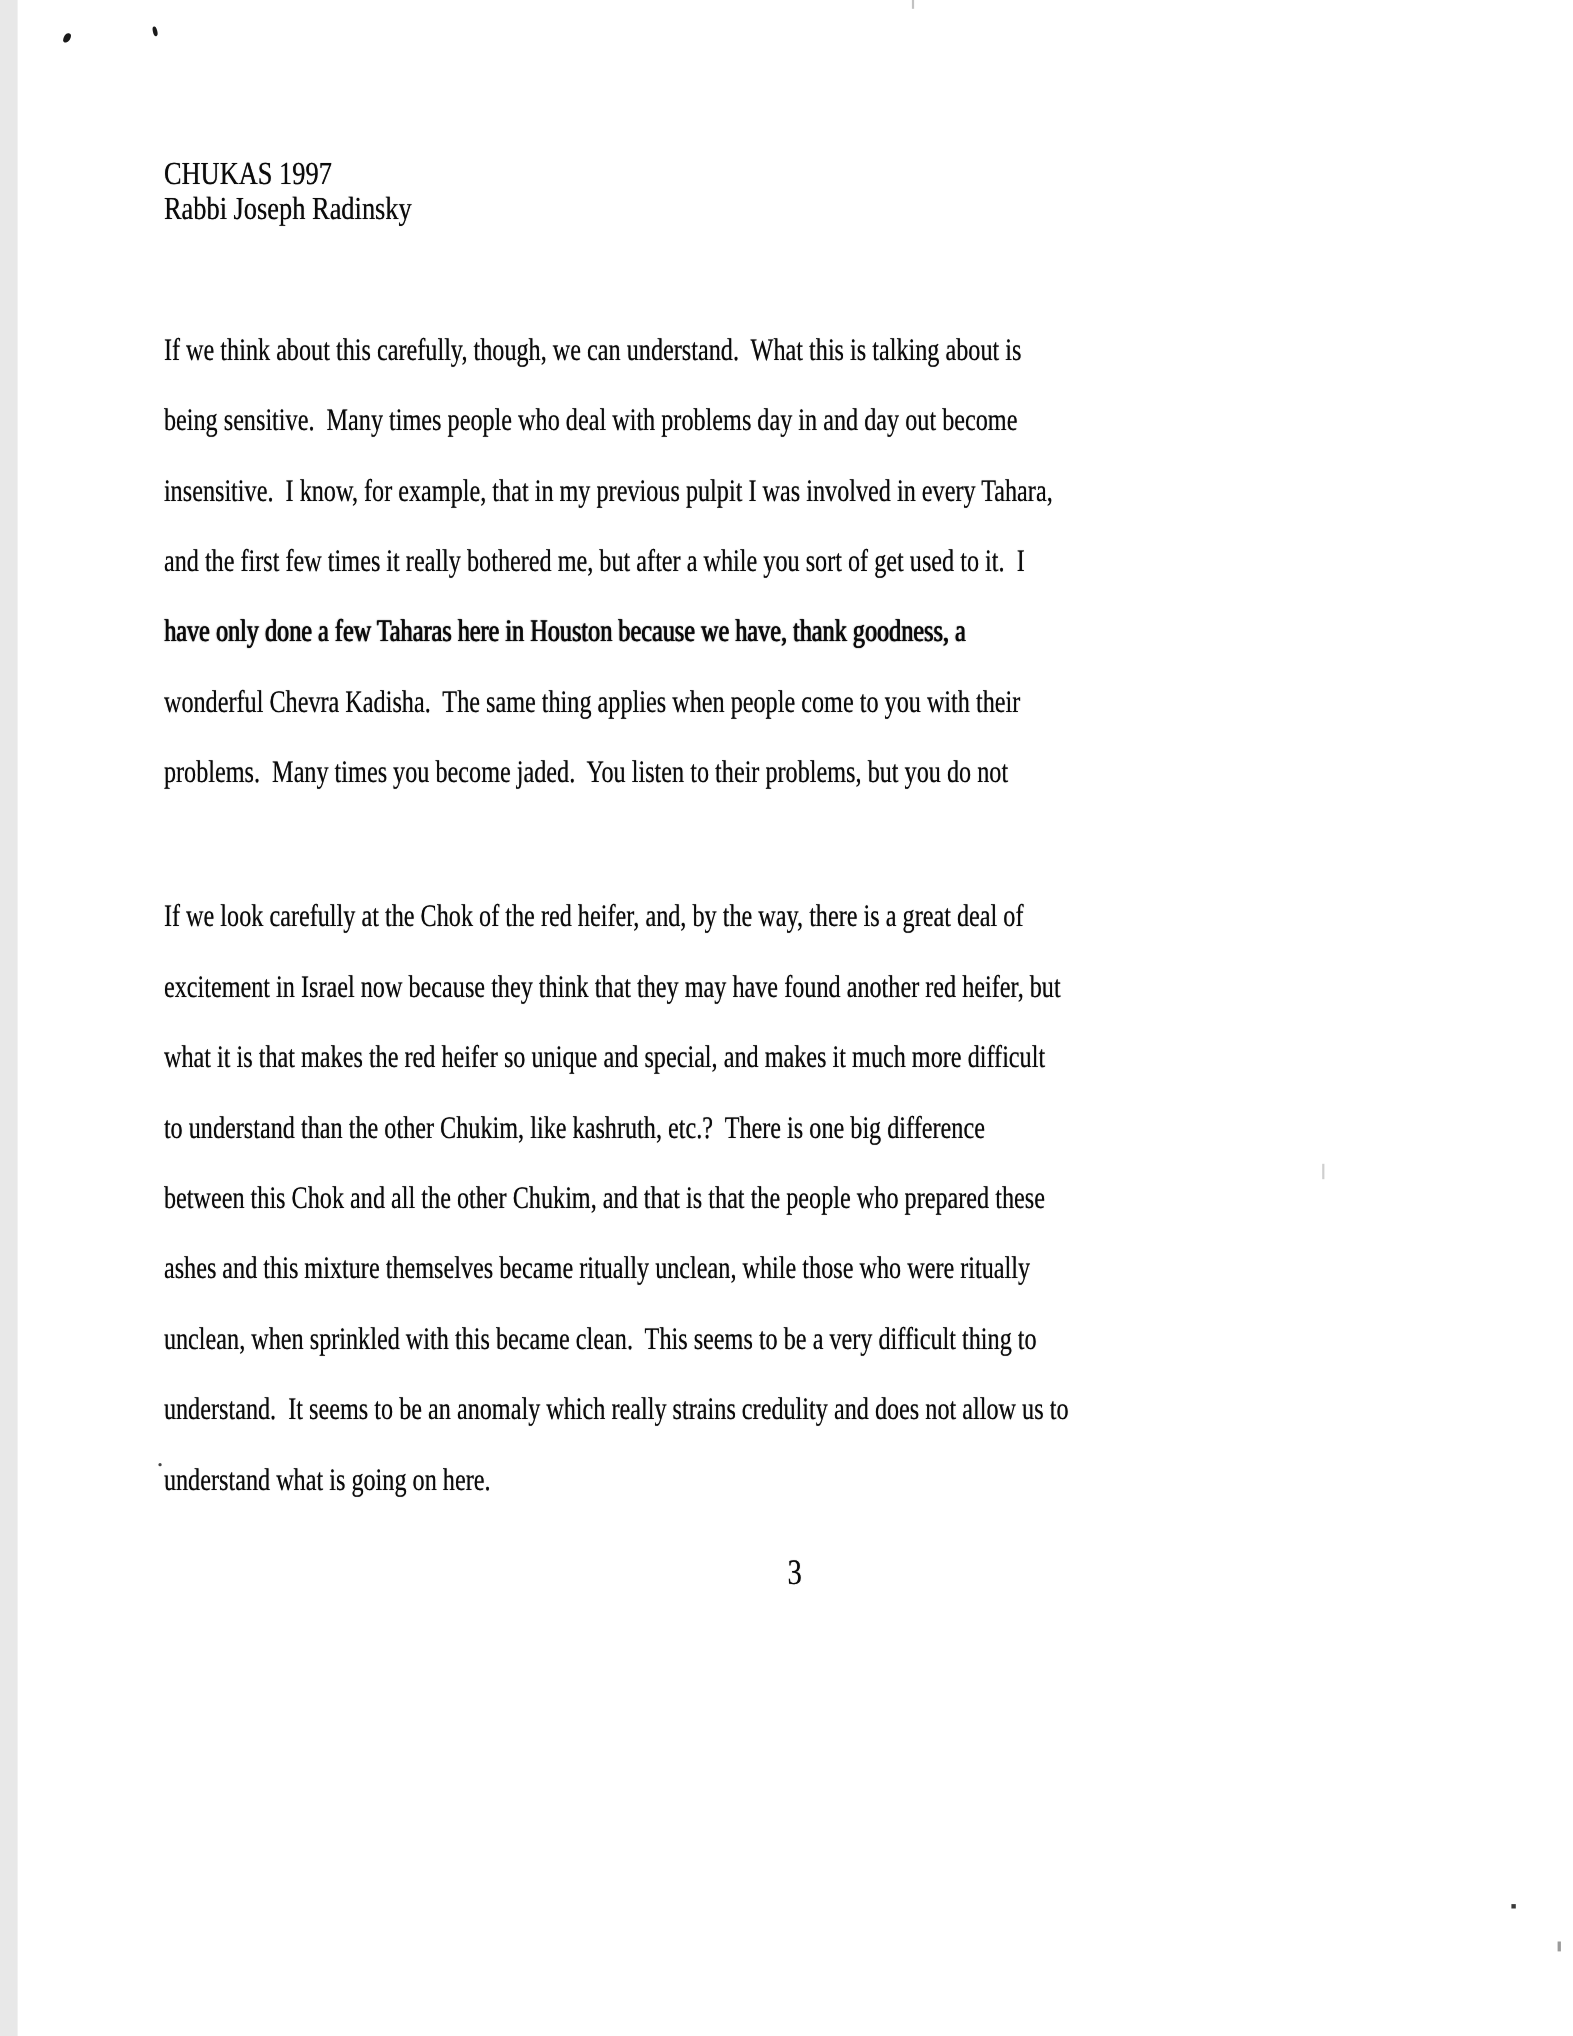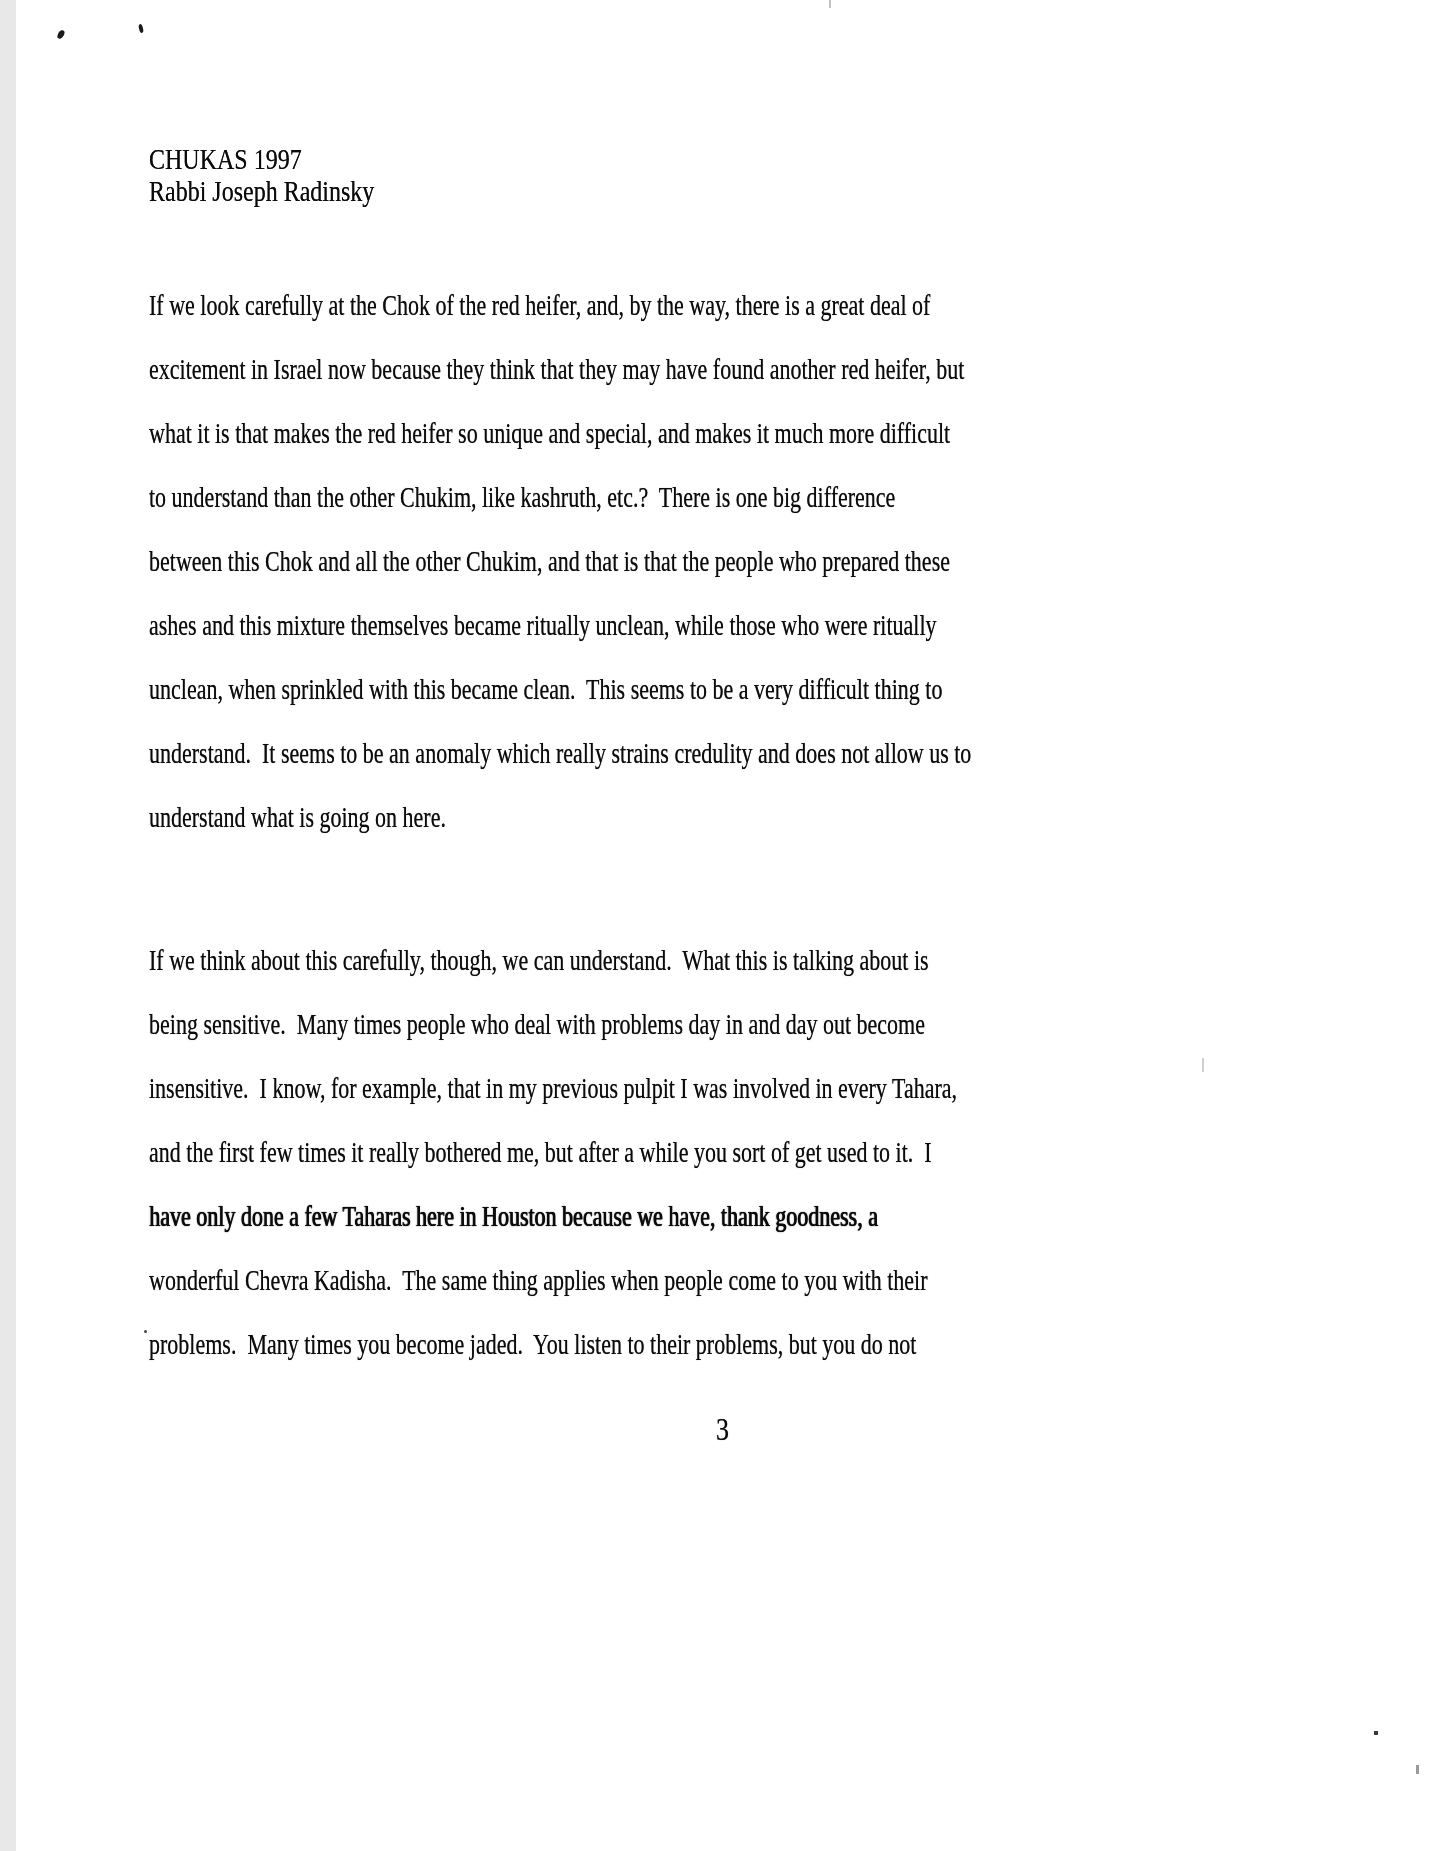--- a/index.html
+++ b/index.html
@@ -82,38 +82,38 @@
   <span class="speck speck-rdash"></span>
 
   <div class="content">
 
     <div class="header">
       <div class="hline">CHUKAS 1997</div>
       <div class="hline">Rabbi Joseph Radinsky</div>
     </div>
 
 
+    <div class="para para-3">
+      <div class="bline">If we think about this carefully, though, we can understand.  What this is talking about is</div>
+      <div class="bline">being sensitive.  Many times people who deal with problems day in and day out become</div>
+      <div class="bline">insensitive.  I know, for example, that in my previous pulpit I was involved in every Tahara,</div>
+      <div class="bline">and the first few times it really bothered me, but after a while you sort of get used to it.  I</div>
+      <div class="bline heavy">have only done a few Taharas here in Houston because we have, thank goodness, a</div>
+      <div class="bline">wonderful Chevra Kadisha.  The same thing applies when people come to you with their</div>
+      <div class="bline">problems.  Many times you become jaded.  You listen to their problems, but you do not</div>
+    </div>
+
     <div class="para para-2">
       <div class="bline">If we look carefully at the Chok of the red heifer, and, by the way, there is a great deal of</div>
       <div class="bline">excitement in Israel now because they think that they may have found another red heifer, but</div>
       <div class="bline">what it is that makes the red heifer so unique and special, and makes it much more difficult</div>
       <div class="bline">to understand than the other Chukim, like kashruth, etc.?  There is one big difference</div>
       <div class="bline">between this Chok and all the other Chukim, and that is that the people who prepared these</div>
       <div class="bline">ashes and this mixture themselves became ritually unclean, while those who were ritually</div>
       <div class="bline">unclean, when sprinkled with this became clean.  This seems to be a very difficult thing to</div>
       <div class="bline">understand.  It seems to be an anomaly which really strains credulity and does not allow us to</div>
       <div class="bline">understand what is going on here.</div>
     </div>
 
-    <div class="para para-3">
-      <div class="bline">If we think about this carefully, though, we can understand.  What this is talking about is</div>
-      <div class="bline">being sensitive.  Many times people who deal with problems day in and day out become</div>
-      <div class="bline">insensitive.  I know, for example, that in my previous pulpit I was involved in every Tahara,</div>
-      <div class="bline">and the first few times it really bothered me, but after a while you sort of get used to it.  I</div>
-      <div class="bline heavy">have only done a few Taharas here in Houston because we have, thank goodness, a</div>
-      <div class="bline">wonderful Chevra Kadisha.  The same thing applies when people come to you with their</div>
-      <div class="bline">problems.  Many times you become jaded.  You listen to their problems, but you do not</div>
-    </div>
-
     <div class="pagenum-row">3</div>
 
   </div>
 </div>
 
 </body></html>

